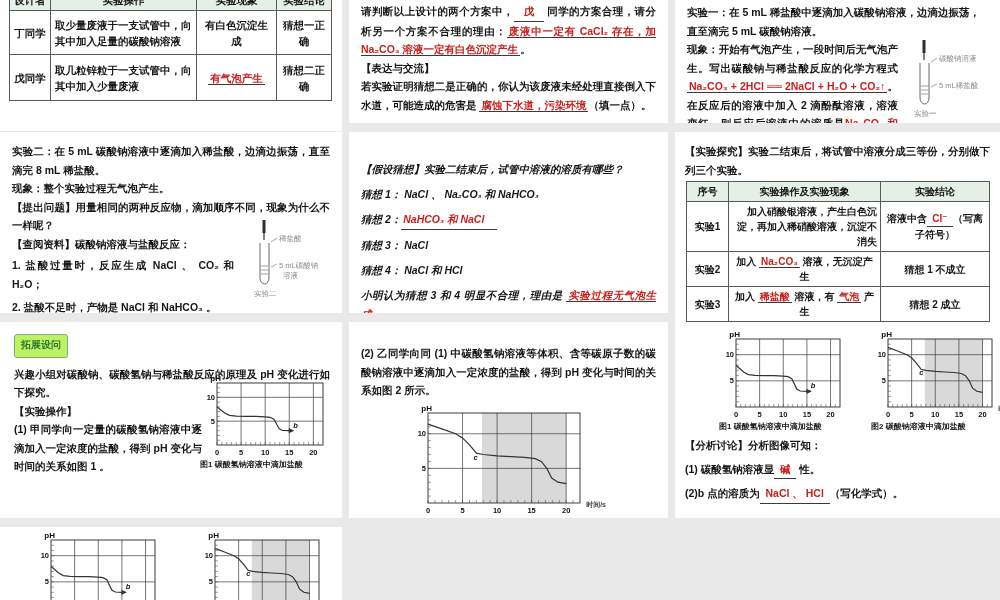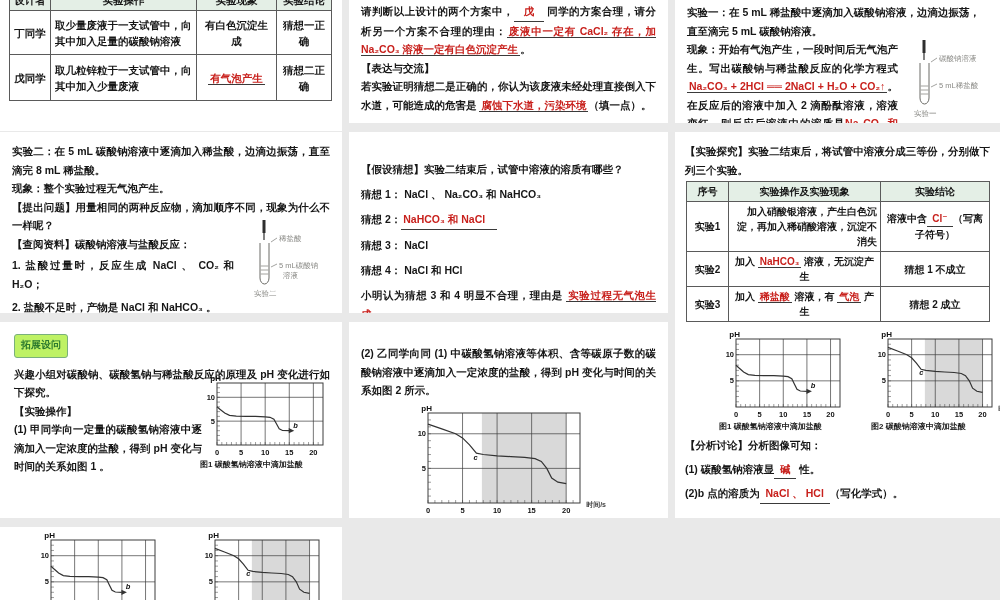--- a/index.html
+++ b/index.html
@@ -4,21 +4,21 @@
 <style>
   html,body{margin:0;padding:0;}
   body{width:1000px;height:600px;background:#e9e9e9;position:relative;overflow:hidden;
        font-family:"Liberation Sans","DejaVu Sans",sans-serif;color:#161616;}
   .panel{position:absolute;background:#ffffff;overflow:hidden;font-size:10.5px;font-weight:700;
          line-height:18.5px;text-align:justify;}
   #p1{left:0;top:0;width:342px;height:131px;}
   #p2{left:349px;top:0;width:319px;height:123px;padding:2px 12px 0 12px;box-sizing:border-box;}
   #p3{left:675px;top:0;width:325px;height:123px;padding:3px 20px 0 12px;box-sizing:border-box;}
   #p4{left:0;top:132px;width:342px;height:181px;padding:10px 12px 0 12px;box-sizing:border-box;}
-  #p5{left:349px;top:132px;width:319px;height:181px;padding:28px 12px 16px 12px;box-sizing:border-box;}
+  #p5{left:349px;top:132px;width:319px;height:181px;padding:28px 12px 16px 12px;box-sizing:border-box;font-style:italic;}
   #p6{left:675px;top:132px;width:325px;height:229px;padding:10px 10px 0 10px;box-sizing:border-box;}
   #p7{left:0;top:322px;width:342px;height:196px;padding:12px 12px 0 14px;box-sizing:border-box;}
   #p8{left:349px;top:322px;width:319px;height:196px;padding:22px 12px 0 12px;box-sizing:border-box;}
   #p9{left:675px;top:322px;width:325px;height:196px;padding:8px 10px 0 10px;box-sizing:border-box;}
   #p10{left:0;top:527px;width:342px;height:73px;padding:4px 8px 0 8px;box-sizing:border-box;}
   p{margin:0;}
   .ans{color:#c8201c;border-bottom:1.4px solid #3a3a3a;padding:0 2px;}
   .ansr{color:#c8201c;}
   .blank{display:inline-block;width:78px;border-bottom:1.4px solid #3a3a3a;height:11px;vertical-align:baseline;}
   .blank.small{width:26px;text-align:center;height:auto;}
@@ -160,21 +160,21 @@
       <th>实验操作及实验现象</th>
       <th>实验结论</th>
     </tr>
     <tr>
       <td>实验1</td>
       <td style="text-align:right">加入硝酸银溶液，产生白色沉淀，再加入稀硝酸溶液，沉淀不消失</td>
       <td><span>溶液中含</span><span class="ans" style="min-width:22px;display:inline-block">Cl⁻</span><span>（写离子符号）</span></td>
     </tr>
     <tr>
       <td>实验2</td>
-      <td><span>加入 </span><span class="ans">NaHCO₃</span><span> 溶液，无沉淀产生</span></td>
+      <td><span>加入 </span><span class="ans">Na₂CO₃</span><span> 溶液，无沉淀产生</span></td>
       <td>猜想 1 不成立</td>
     </tr>
     <tr>
       <td>实验3</td>
       <td><span>加入 </span><span class="ans">稀盐酸</span><span> 溶液，有 </span><span class="ans">气泡</span><span> 产生</span></td>
       <td>猜想 2 成立</td>
     </tr>
   </tbody>
     </table>
   <p style="margin-top:3px">【交流反思】用量相同的两种反应物，滴加顺序不同，现象和产物可能都不一样。</p>

